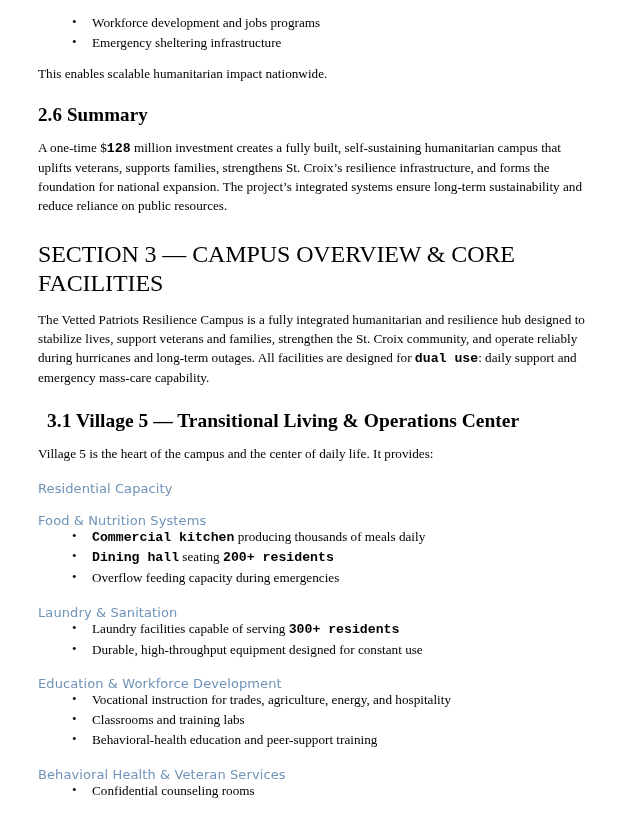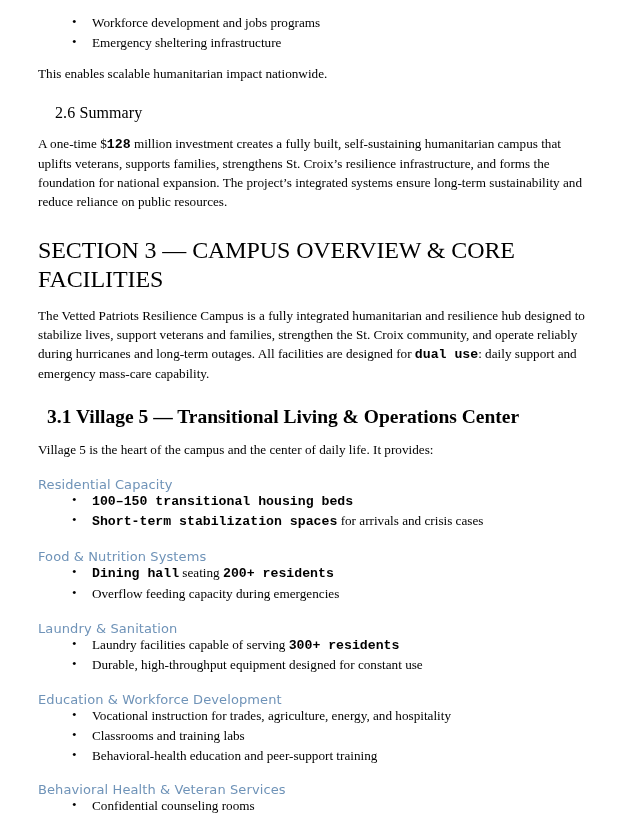--- a/index.html
+++ b/index.html
@@ -40,23 +40,23 @@
     top: -1px;
     font-size: 13px;
   }
   p.body {
     font-size: 13.2px;
     line-height: 1.43;
     margin: 13px 0 0 0;
     text-align: left;
   }
   h2.sub {
-    font-size: 16px;
-    font-weight: normal;
-    margin: 20px 0 0 17px;
+    font-size: 19px;
+    font-weight: bold;
+    margin: 20px 0 0 0;
     letter-spacing: 0.1px;
   }
   h1.section {
     font-size: 24px;
     font-weight: normal;
     margin: 24px 0 0 0;
     line-height: 1.22;
     letter-spacing: -0.1px;
   }
   h2.major {
@@ -101,27 +101,24 @@
 
   <h1 class="section">SECTION 3 — CAMPUS OVERVIEW &amp; CORE FACILITIES</h1>
 
   <p class="body"><span>The Vetted Patriots Resilience Campus is a fully integrated humanitarian and resilience hub designed to stabilize lives, support veterans and families, strengthen the St. Croix community, and operate reliably during hurricanes and long-term outages. All facilities are designed for </span><span class="b">dual use</span><span>: daily support and emergency mass-care capability.</span></p>
 
   <h2 class="major">3.1 Village 5 — Transitional Living &amp; Operations Center</h2>
 
   <p class="body">Village 5 is the heart of the campus and the center of daily life. It provides:</p>
 
   <h3 class="category">Residential Capacity</h3>
-  <ul class="bullets blk">
-    <li><span class="b">100–150 transitional housing beds</span><span></span></li>
-    <li><span class="b">Short-term stabilization spaces</span><span> for arrivals and crisis cases</span></li>
-  </ul>
 
   <h3 class="category">Food &amp; Nutrition Systems</h3>
   <ul class="bullets blk">
+    <li><span class="b">Commercial kitchen</span><span> producing thousands of meals daily</span></li>
     <li><span class="b">Dining hall</span><span> seating </span><span class="b">200+ residents</span></li>
     <li><span>Overflow feeding capacity during emergencies</span></li>
   </ul>
 
   <h3 class="category">Laundry &amp; Sanitation</h3>
   <ul class="bullets blk">
     <li><span>Laundry facilities capable of serving </span><span class="b">300+ residents</span></li>
     <li><span>Durable, high-throughput equipment designed for constant use</span></li>
   </ul>
 

